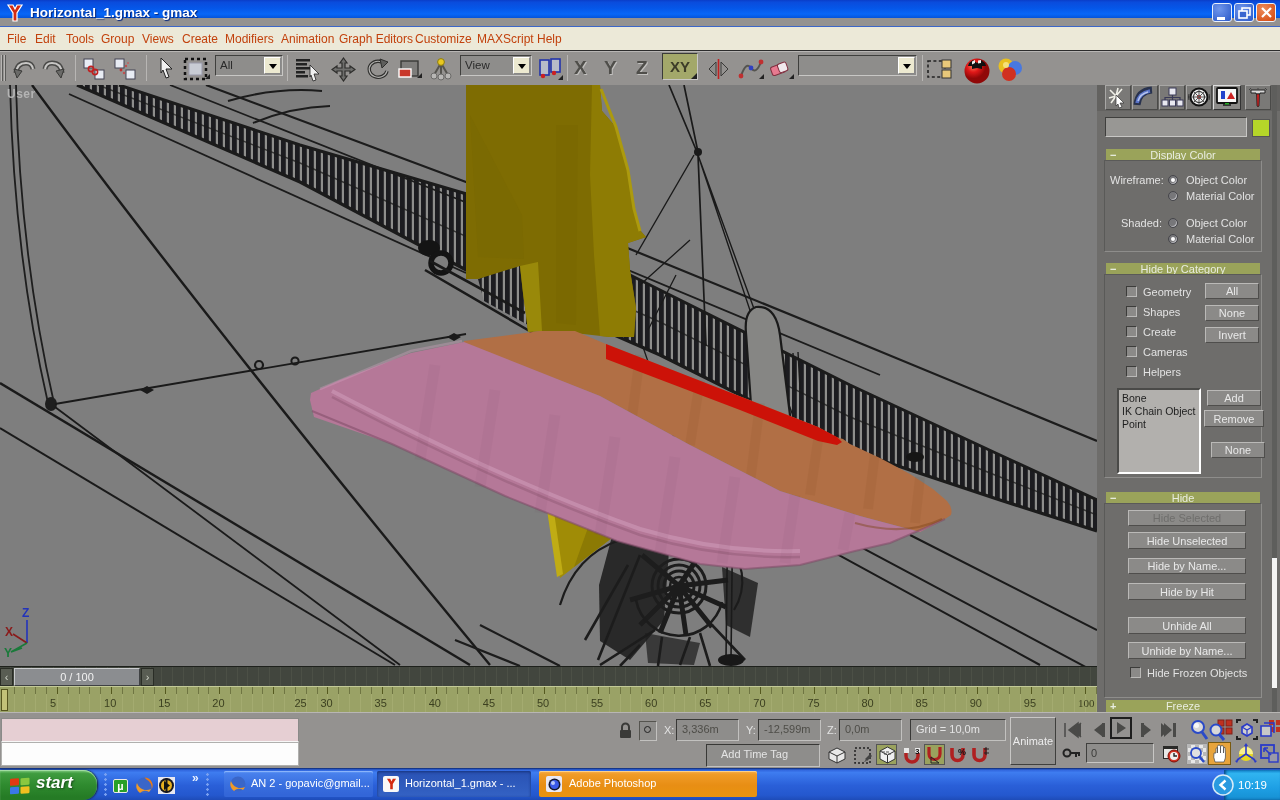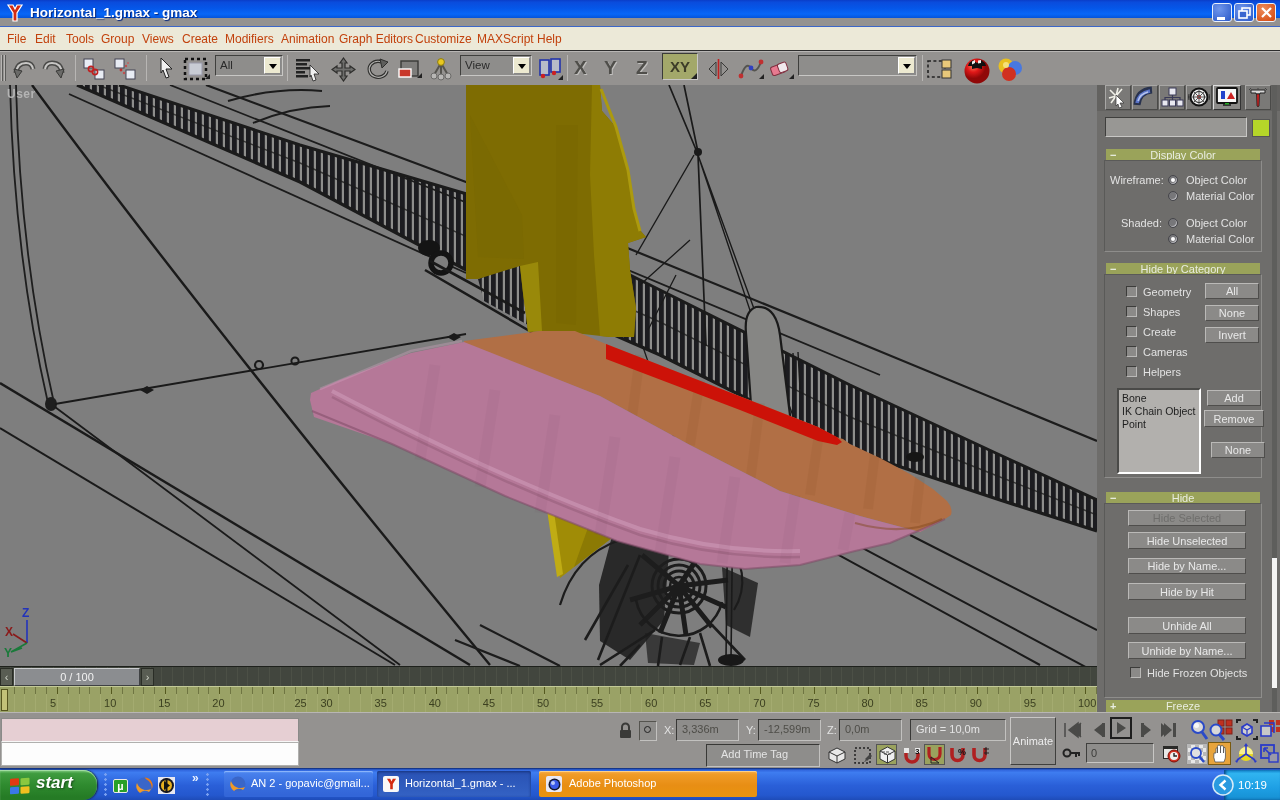--- a/index.html
+++ b/index.html
@@ -665,21 +665,21 @@
       <span style="left: 536.9px;">50</span>
       <span style="left: 591px;">55</span>
       <span style="left: 645.1px;">60</span>
       <span style="left: 699.2px;">65</span>
       <span style="left: 753.3px;">70</span>
       <span style="left: 807.4px;">75</span>
       <span style="left: 861.5px;">80</span>
       <span style="left: 915.6px;">85</span>
       <span style="left: 969.7px;">90</span>
       <span style="left: 1023.8px;">95</span>
-      <span style="left: 1077.9px;">100</span>
+      <span style="left: 1077.9px; font-family: Liberation Serif, serif;">100</span>
     </div>
 
 <div id="sbar" class="abs">
 <div class="abs" style="left:1px;top:5px;width:298px;height:24px;background:#e6cfd3;border:1px solid #8a8a88;border-bottom:1px solid #f8f8f8"></div>
 <div class="abs" style="left:1px;top:29px;width:298px;height:24px;background:#fdfdfd;border:1px solid #b0b0ae"></div>
 <svg class="abs" style="left:617px;top:7px" width="18" height="22">
         <rect x="3" y="10" width="11" height="8" rx="1" fill="#3a3a38"></rect>
         <path d="M5 10 V7 a3.5 3.5 0 0 1 7 0 V10" fill="none" stroke="#3a3a38" stroke-width="2"></path>
       </svg>
 <div class="abs" style="left:639px;top:8px;width:18px;height:20px;background:#8e8d8b;border:1px solid #c2c1bf;border-top-color:#55544f;border-left-color:#55544f">

